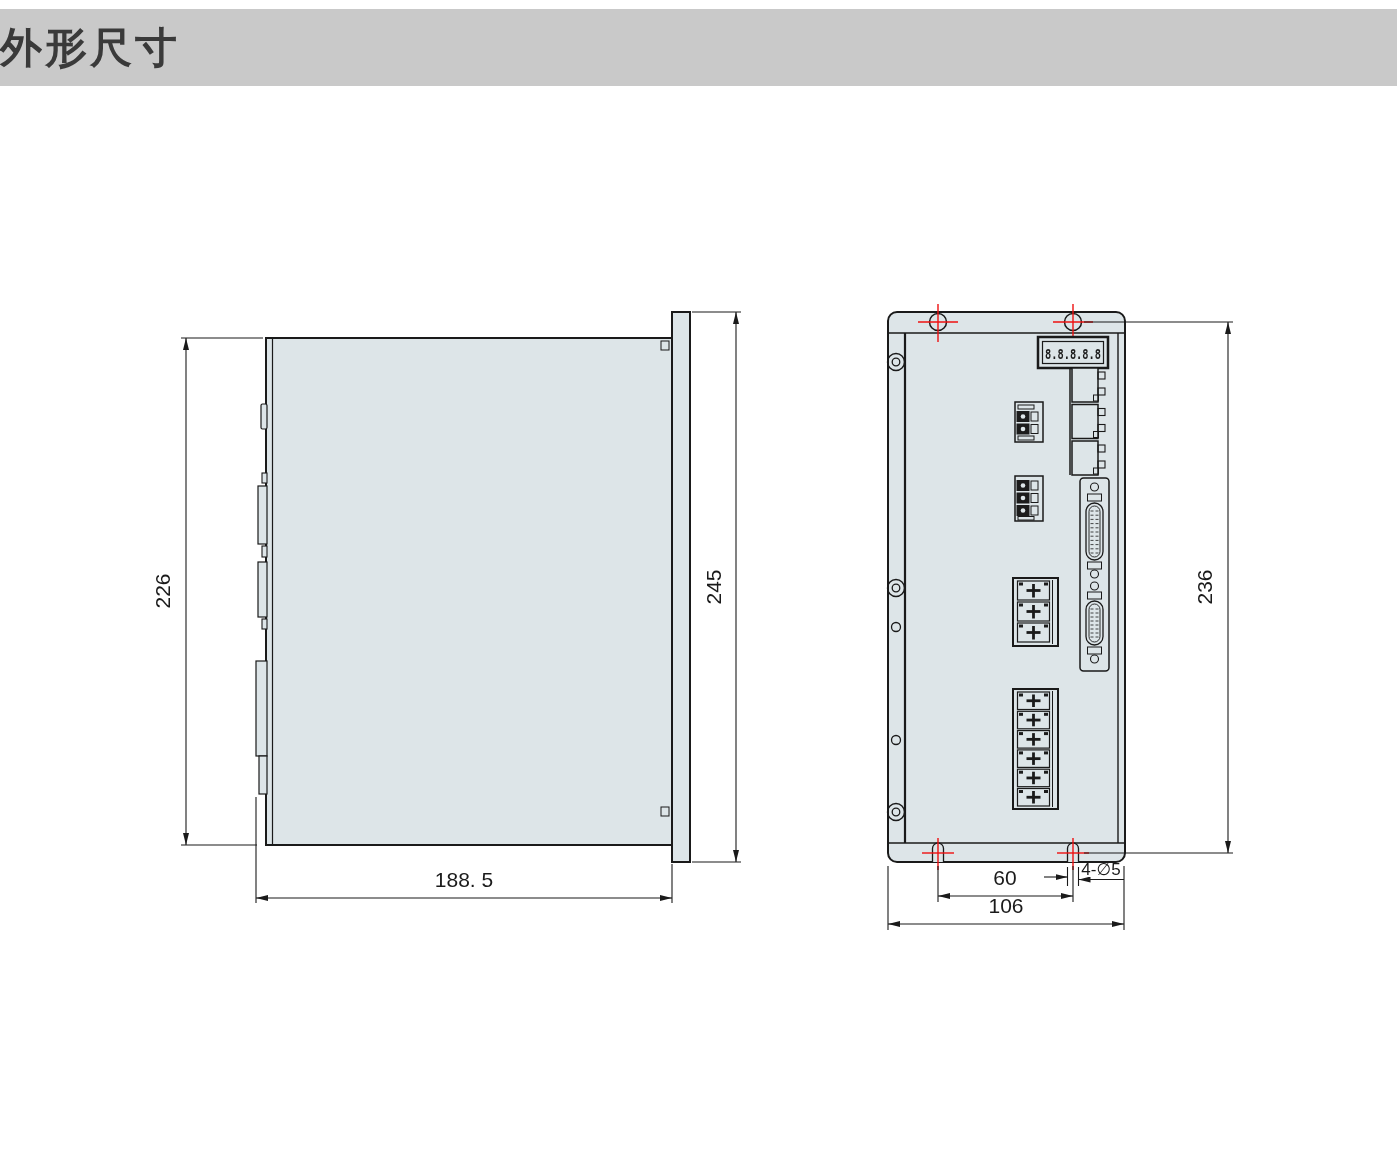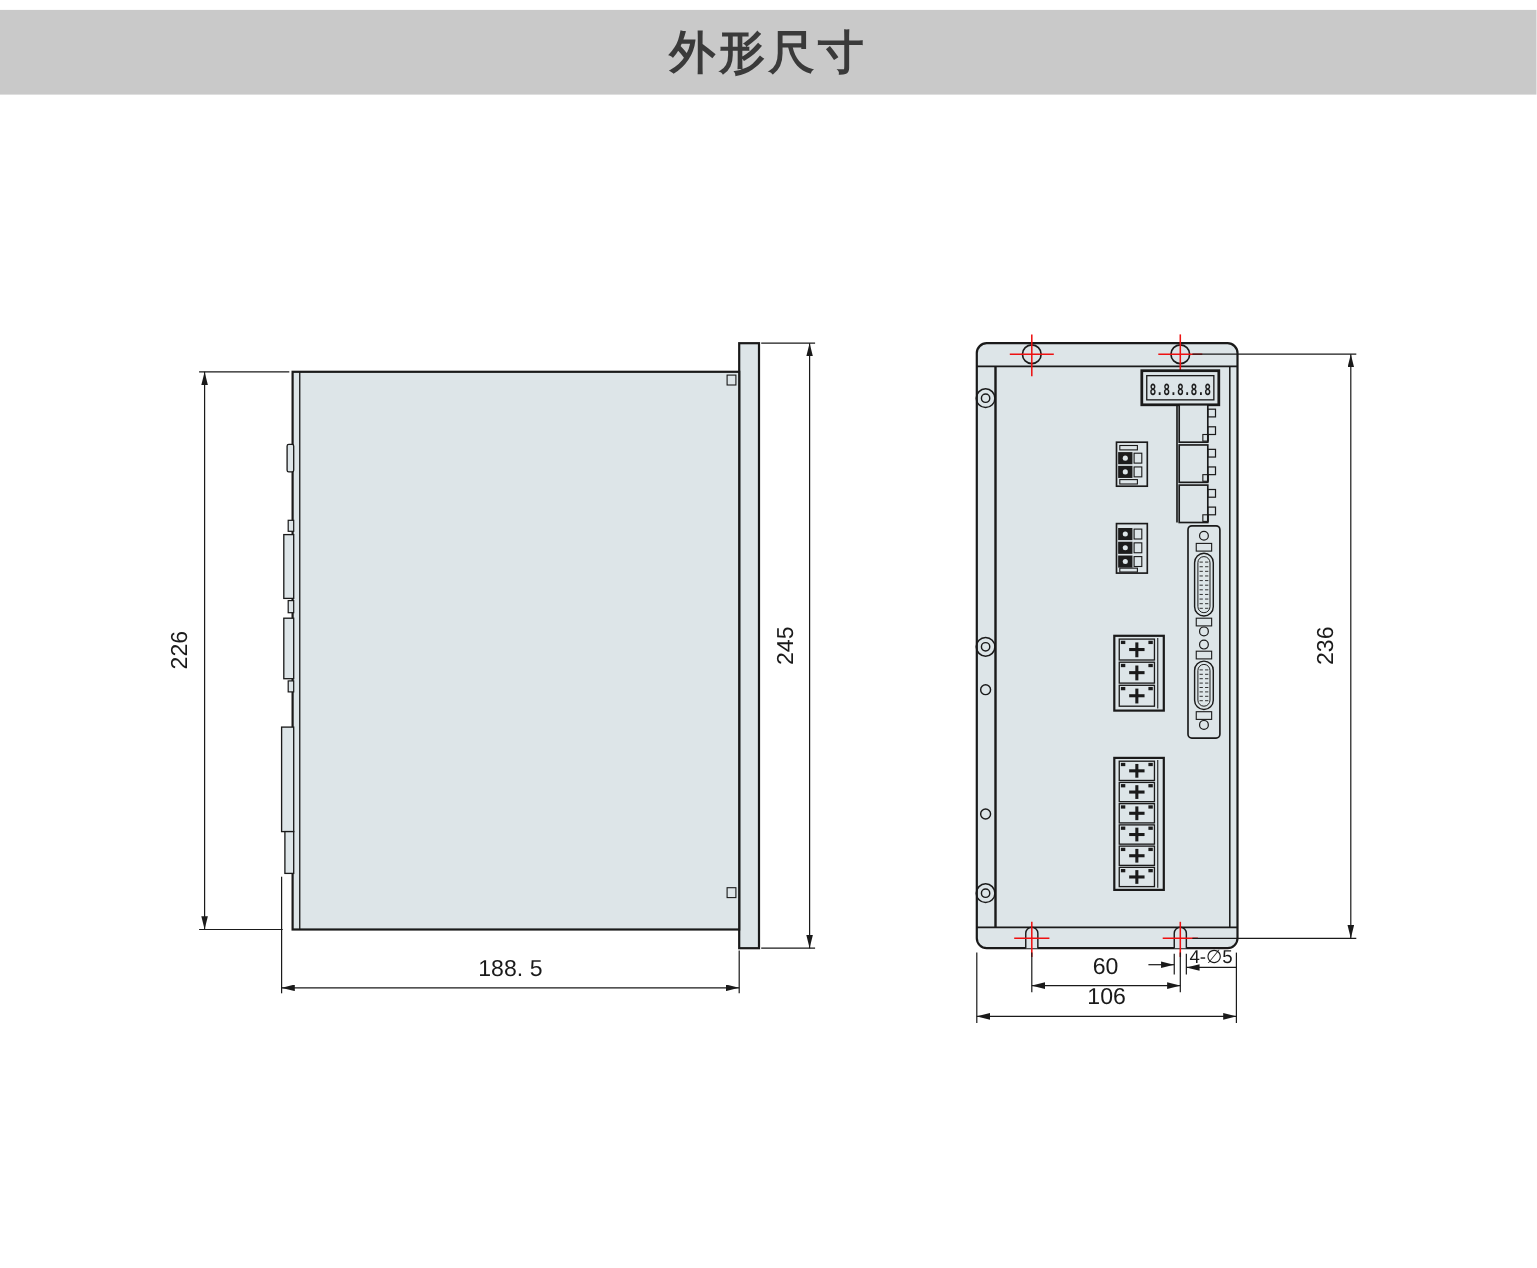--- a/index.html
+++ b/index.html
@@ -3,21 +3,21 @@
 <meta charset="utf-8">
 <style>
   :root{
     --header-bg:#c9c9c9; --title-text:#3a3a3a; --panel-fill:#dde5e8;
     --line:#1a1a1a; --marker-red:#ee1111; --pin-dark:#1c1c1c;
   }
   html,body{margin:0;padding:0;background:#fff;}
   body{width:1397px;height:1153px;position:relative;font-family:"Liberation Sans","DejaVu Sans",sans-serif;}
   .header-bar{
     position:absolute;top:9px;left:0;width:1397px;height:77px;
-    background:var(--header-bg);display:flex;align-items:center;justify-content:center;
+    background:var(--header-bg);display:flex;align-items:center;justify-content:flex-start;
   }
   .header-bar h1{
     margin:0;font-size:42px;font-weight:bold;color:var(--title-text);
     letter-spacing:3px;font-family:"DejaVu Sans","Liberation Sans",sans-serif;
   }
   svg{position:absolute;top:0;left:0;}
   .panel{fill:var(--panel-fill);stroke:var(--line);}
   .ln{fill:none;stroke:var(--line);}
   .dark{fill:var(--pin-dark);stroke:none;}
   .dim{fill:none;stroke:var(--line);stroke-width:1.1;}

